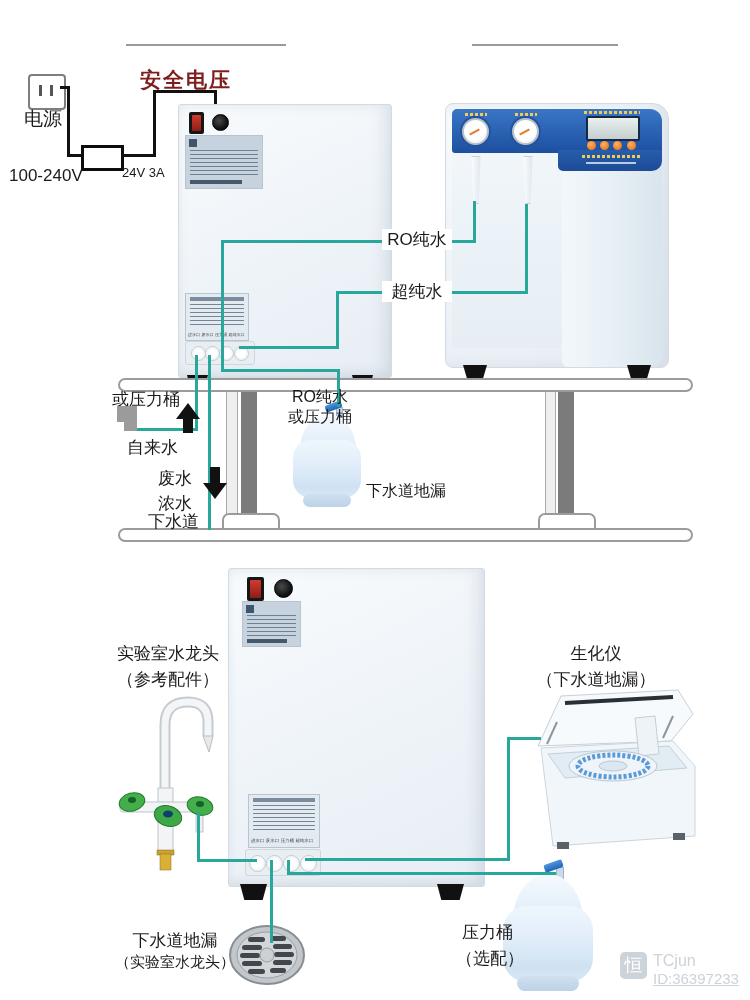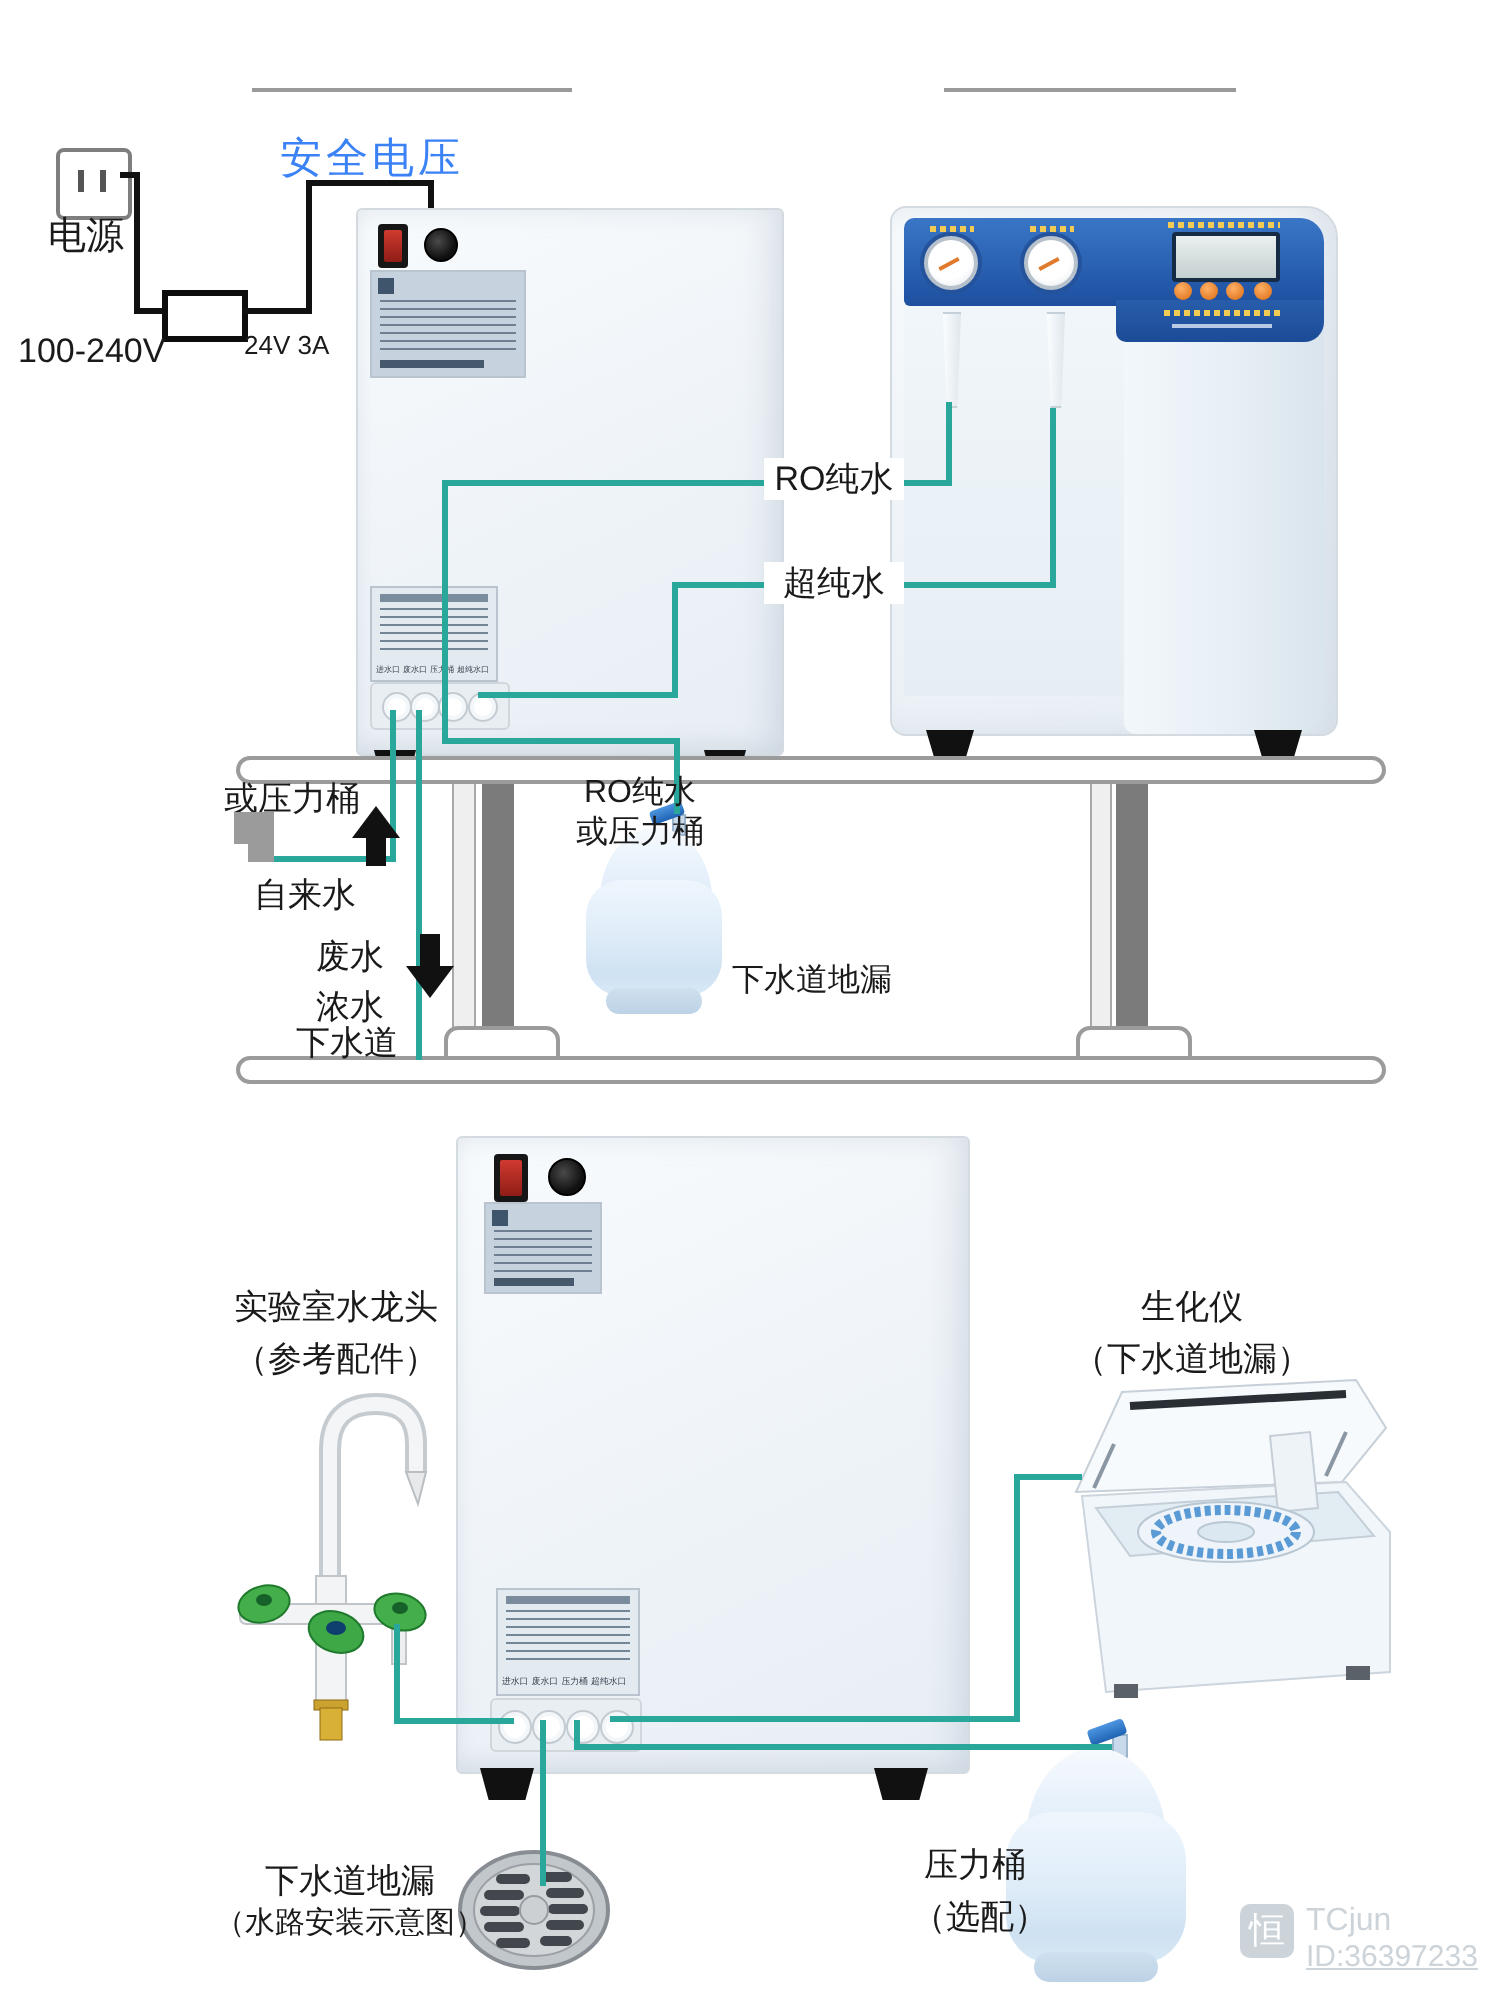--- a/index.html
+++ b/index.html
@@ -63,21 +63,21 @@
     <div class="wire" style="left:67px;top:154px;width:16px;height:3px;"></div>
     <div class="abs" style="left:81px;top:145px;width:37px;height:20px;background:#fff;border:3px solid #0d0d0d;"></div>
     <div class="wire" style="left:121px;top:154px;width:35px;height:3px;"></div>
     <div class="wire" style="left:153px;top:90px;width:3px;height:67px;"></div>
     <div class="wire" style="left:153px;top:90px;width:64px;height:3px;"></div>
     <div class="wire" style="left:214px;top:90px;width:3px;height:26px;"></div>
   </div>
 
   <div class="lbl" style="left:9px;top:165px;font-size:17px;">100-240V</div>
   <div class="lbl" style="left:122px;top:165px;font-size:13px;">24V 3A</div>
-  <div class="lbl" style="left:140px;top:67px;font-size:21px;font-weight:normal;color:#3b82f6;letter-spacing:2px;">安全电压</div>
+  <div class="lbl" style="left:140px;top:67px;font-size:21px;font-weight:bold;color:#7f1d1d;letter-spacing:2px;">安全电压</div>
 
   <div class="machine" style="left:178px;top:104px;width:212px;height:272px;">
     <div class="m-switch" style="left:10px;top:7px;width:15px;height:22px;">
       <div class="m-rocker"></div>
     </div>
     <div class="m-conn" style="left:33px;top:9px;width:15px;height:15px;"></div>
     <div class="stk" style="left:6px;top:30px;width:76px;height:52px;background:#c6d2de;">
       <div class="stk-logo"></div>
       <div class="stk-lines" style="top:14px;height:28px;"></div>
       <div class="abs" style="left:4px;bottom:4px;width:52px;height:4px;background:#46596c;"></div>
@@ -287,21 +287,21 @@
     <div class="pipe" style="left:197px;top:859px;width:60px;height:3px;"></div>
     <div class="pipe" style="left:270px;top:860px;width:3px;height:83px;"></div>
     <div class="pipe" style="left:287px;top:860px;width:3px;height:15px;"></div>
     <div class="pipe" style="left:287px;top:872px;width:269px;height:3px;"></div>
     <div class="pipe" style="left:305px;top:858px;width:205px;height:3px;"></div>
     <div class="pipe" style="left:507px;top:737px;width:3px;height:124px;"></div>
     <div class="pipe" style="left:507px;top:737px;width:34px;height:3px;"></div>
   </div>
 
   <div class="lbl c" style="left:108px;top:930px;width:134px;">下水道地漏</div>
-  <div class="lbl c" style="left:90px;top:953px;width:170px;font-size:15px;">（水路安装示意图）</div>
+  <div class="lbl c" style="left:90px;top:953px;width:170px;font-size:15px;">（实验室水龙头）</div>
   <div class="lbl" style="left:462px;top:922px;">压力桶</div>
   <div class="lbl" style="left:456px;top:948px;">（选配）</div>
 
   <div class="abs" style="left:620px;top:952px;display:flex;gap:6px;align-items:flex-start;">
     <div style="width:27px;height:27px;background:#ccd3d9;border-radius:5px;color:#fff;font-size:18px;line-height:27px;text-align:center;">恒</div>
     <div class="wm" style="line-height:1.15;">
       <div style="font-size:16px;">TCjun</div>
       <div style="font-size:15px;text-decoration:underline;">ID:36397233</div>
     </div>
   </div>

